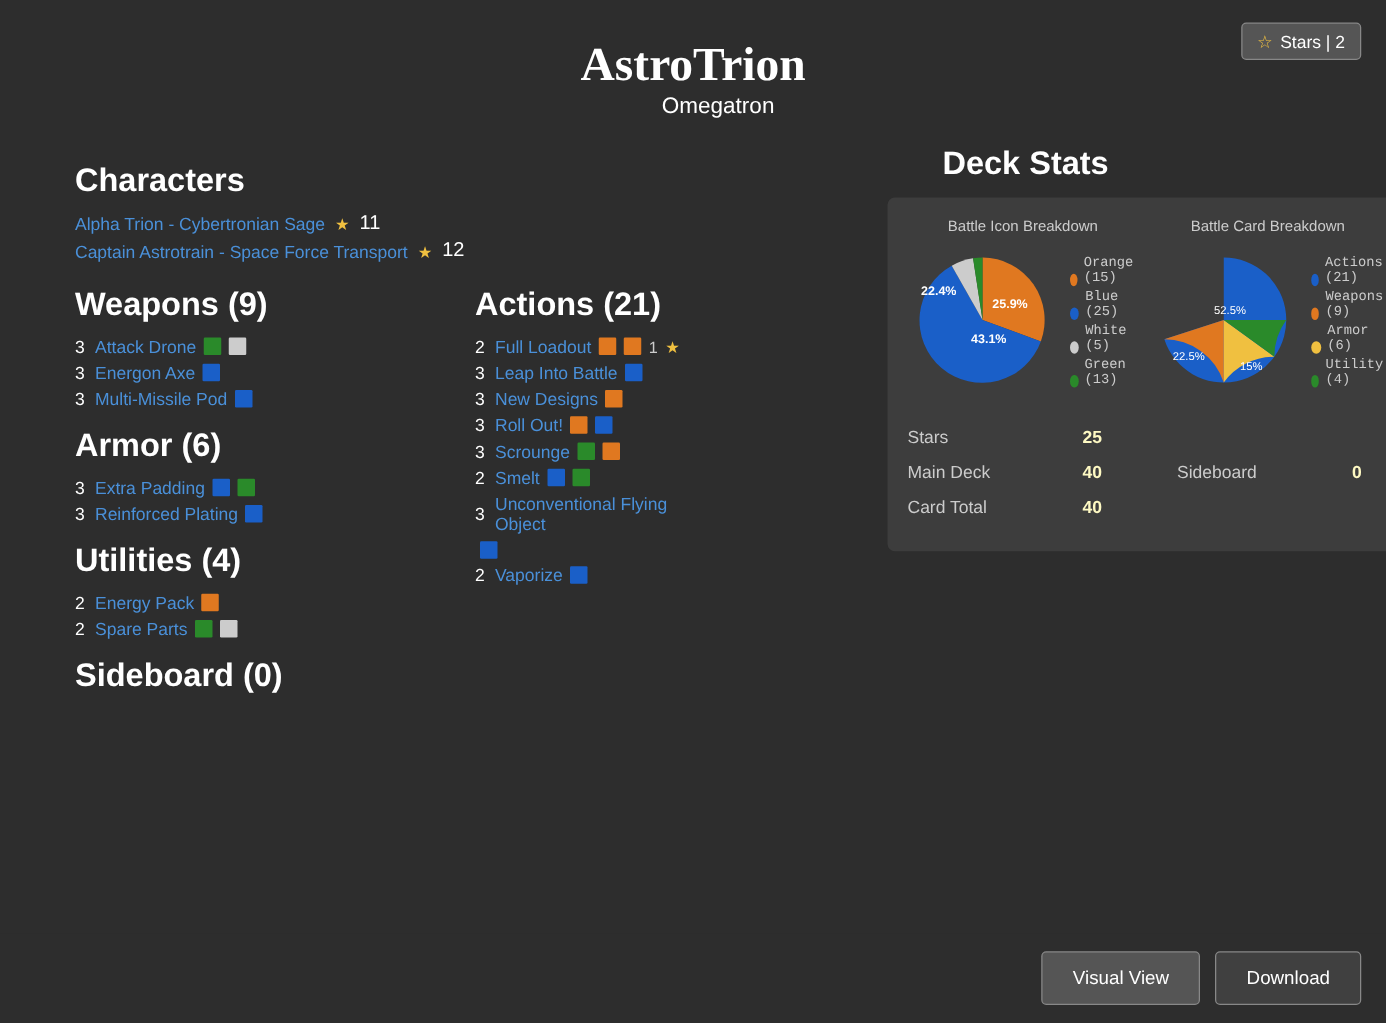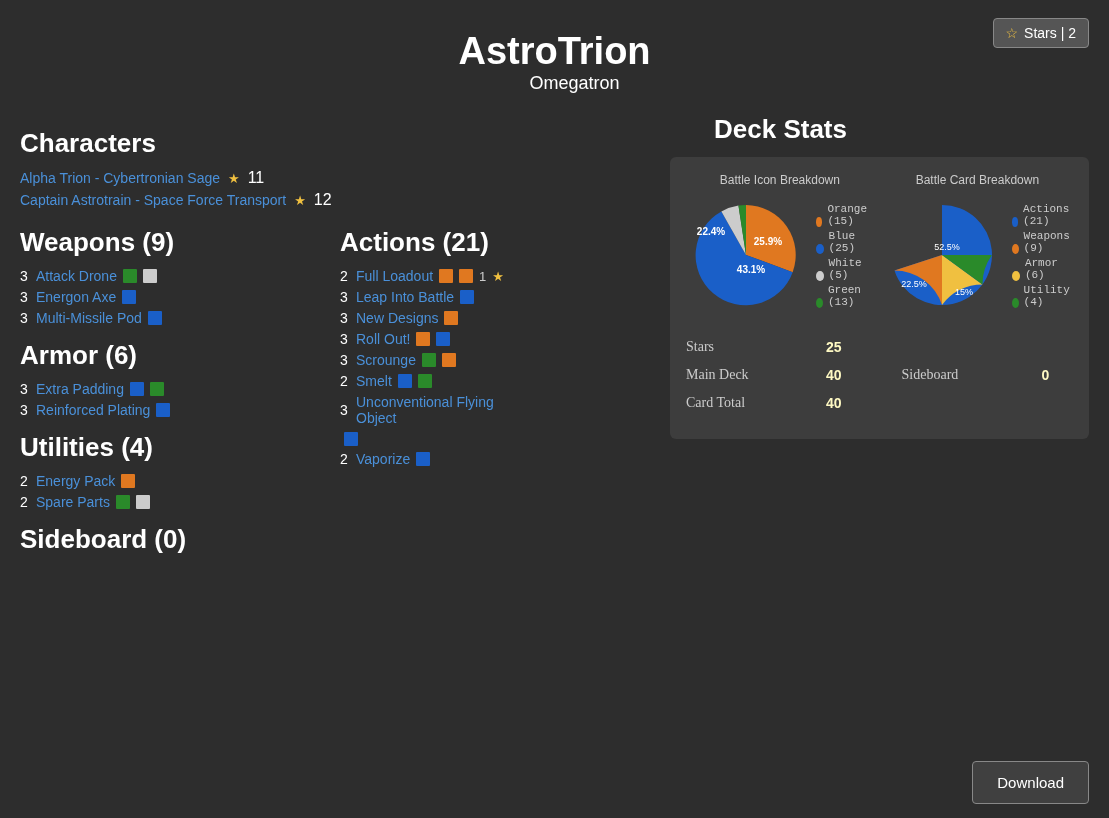--- a/index.html
+++ b/index.html
@@ -33,38 +33,40 @@
 
     
     .title-section {
       text-align: center;
       padding: 30px 0 20px;
     }
     .title-section h1 {
       font-size: 38px;
       font-weight: bold;
       color: #ffffff;
+      font-family: Liberation Serif, serif;
     }
     .title-section h2 {
       font-size: 18px;
       font-weight: normal;
       color: #ffffff;
       padding-left: 40px;
     }
 
     
     .main-layout {
       display: flex;
       padding: 0 20px;
       gap: 30px;
     }
 
     
     .left-col {
       flex: 0 0 620px;
+      margin-left: 40px;
     }
 
     
     .section-heading {
       font-size: 26px;
       font-weight: bold;
       color: #ffffff;
       margin-bottom: 10px;
       margin-top: 14px;
     }
@@ -188,21 +190,21 @@
       font-size: 14px;
       color: #cccccc;
       margin-top: 10px;
     }
     .stats-row {
       display: flex;
       align-items: center;
       gap: 60px;
       margin-bottom: 12px;
     }
-    .stats-label { color: #cccccc; font-size: 14px; min-width: 80px; font-family: Liberation Serif, serif; }
+    .stats-label { color: #cccccc; font-size: 14px; min-width: 80px; }
     .stats-value { color: #fef9c3; font-size: 14px; font-weight: bold; }
 
     
     .bottom-bar {
       position: absolute;
       bottom: 0;
       left: 0;
       right: 0;
       display: flex;
       justify-content: flex-end;
@@ -477,14 +479,15 @@
           <span class="stats-value">40</span>
         </div>
       </div>
 
     </div>
   </div>
 
 </div>
 
 <div class="bottom-bar">
+  <button class="btn-visual">Visual View</button>
   <button class="btn-download">Download</button>
 </div>
 
 </body></html>

